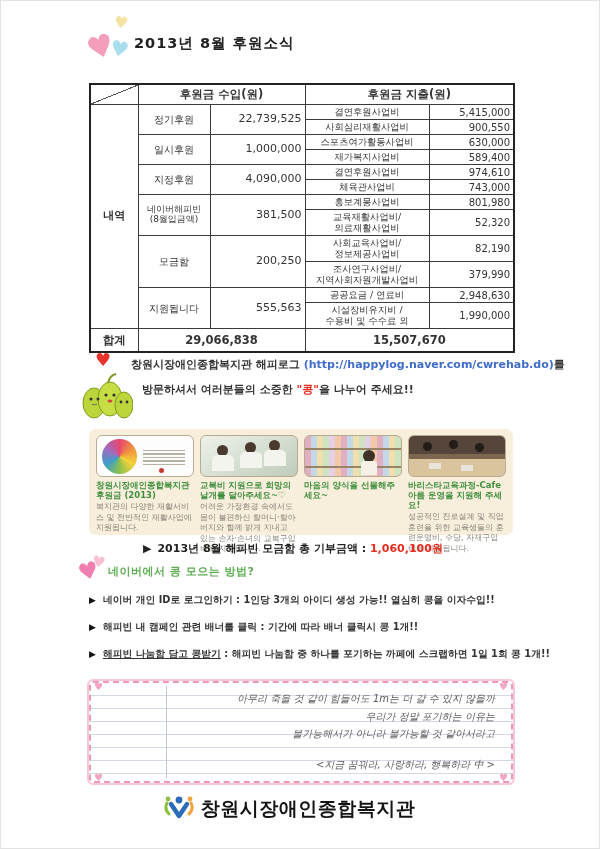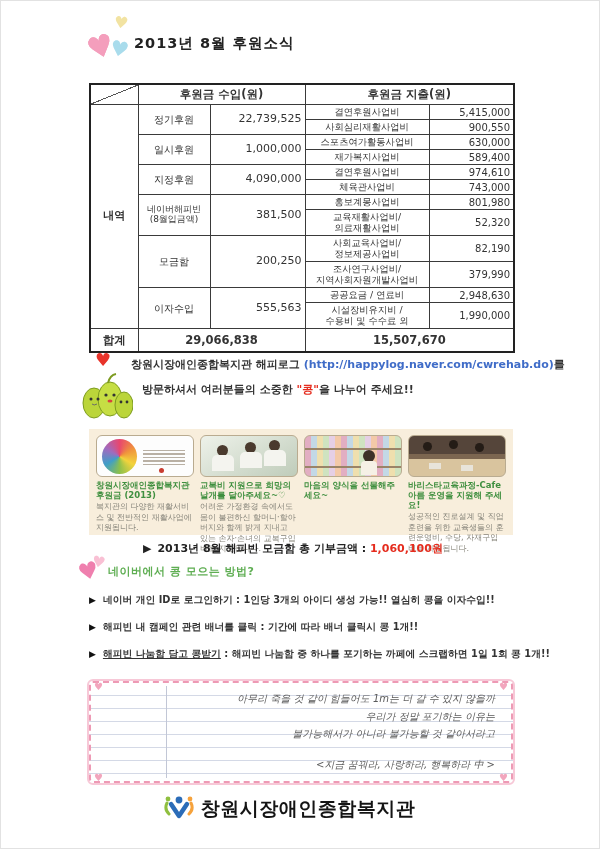--- a/index.html
+++ b/index.html
@@ -26,21 +26,21 @@
   td.h1{height:14px;} td.h2{height:25px;}
   tr.total td{font-size:11.5px;font-weight:bold;text-align:center;height:22px;}
 
   
   .hl-heart{position:absolute;left:94px;top:348px;font-size:18px;color:#e8332a;}
   .mascot{position:absolute;left:80px;top:362px;}
   .hl-line1{position:absolute;left:130px;top:356px;font-size:11px;font-weight:bold;color:#333;white-space:nowrap;}
   .hl-line1 .url{color:#3f6cc8;}
   .hl-line2{position:absolute;left:141px;top:381px;font-size:11px;font-weight:bold;color:#333;white-space:nowrap;}
   .hl-line2 .kong{color:#e52c1e;}
-  .panel{position:absolute;left:88px;top:428px;width:424px;height:106px;background:#f8eedc;display:flex;gap:6px;padding:6px 7px;box-sizing:border-box;}
+  .panel{position:absolute;left:88px;top:428px;width:424px;height:106px;background:#f8eedc;display:flex;gap:6px;padding:6px 7px;box-sizing:border-box;border-radius:7px;}
   .card{flex:1 1 0;min-width:0;}
   .photo{width:100%;height:42px;border-radius:6px;border:1px solid #b9ab90;position:relative;overflow:hidden;box-sizing:border-box;}
   .photo .abs{position:absolute;}
   .cap-title{font-size:8.5px;line-height:10px;font-weight:bold;color:#3f8f3f;margin-top:3px;}
   .cap-body{font-size:8px;line-height:10.5px;color:#87857b;margin-top:2px;}
   .p1{background:#fdfdfd;}
   .p1 .burst{left:5px;top:3px;width:35px;height:35px;border-radius:50%;background:conic-gradient(#e8476f,#f0933c,#f3d33c,#8cc04c,#3f9ec8,#9e6cc0,#e8476f);}
   .p1 .tx{left:46px;top:12px;width:42px;height:17px;background:repeating-linear-gradient(#fdfdfd 0 2px,#b9b0a4 2px 3.5px);}
   .p1 .dot{left:62px;top:32px;width:5px;height:5px;border-radius:50%;background:#c83c30;}
   .p2{background:linear-gradient(150deg,#eef2ea,#bfccba);}
@@ -155,21 +155,21 @@
       <td class="elabel h2">사회교육사업비/
 정보제공사업비</td>
       <td class="eamt">82,190</td>
     </tr>
     <tr>
       <td class="elabel h2">조사연구사업비/
 지역사회자원개발사업비</td>
       <td class="eamt">379,990</td>
     </tr>
     <tr>
-      <td class="ilabel" rowspan="2">이자수입</td>
+      <td class="ilabel" rowspan="2">지원됩니다</td>
       <td class="iamt" rowspan="2">555,563</td>
       <td class="elabel h1">공공요금 / 연료비</td>
       <td class="eamt">2,948,630</td>
     </tr>
     <tr>
       <td class="elabel h2">시설장비유지비 /
 수용비 및 수수료 외</td>
       <td class="eamt">1,990,000</td>
     </tr>
     <tr class="total">

